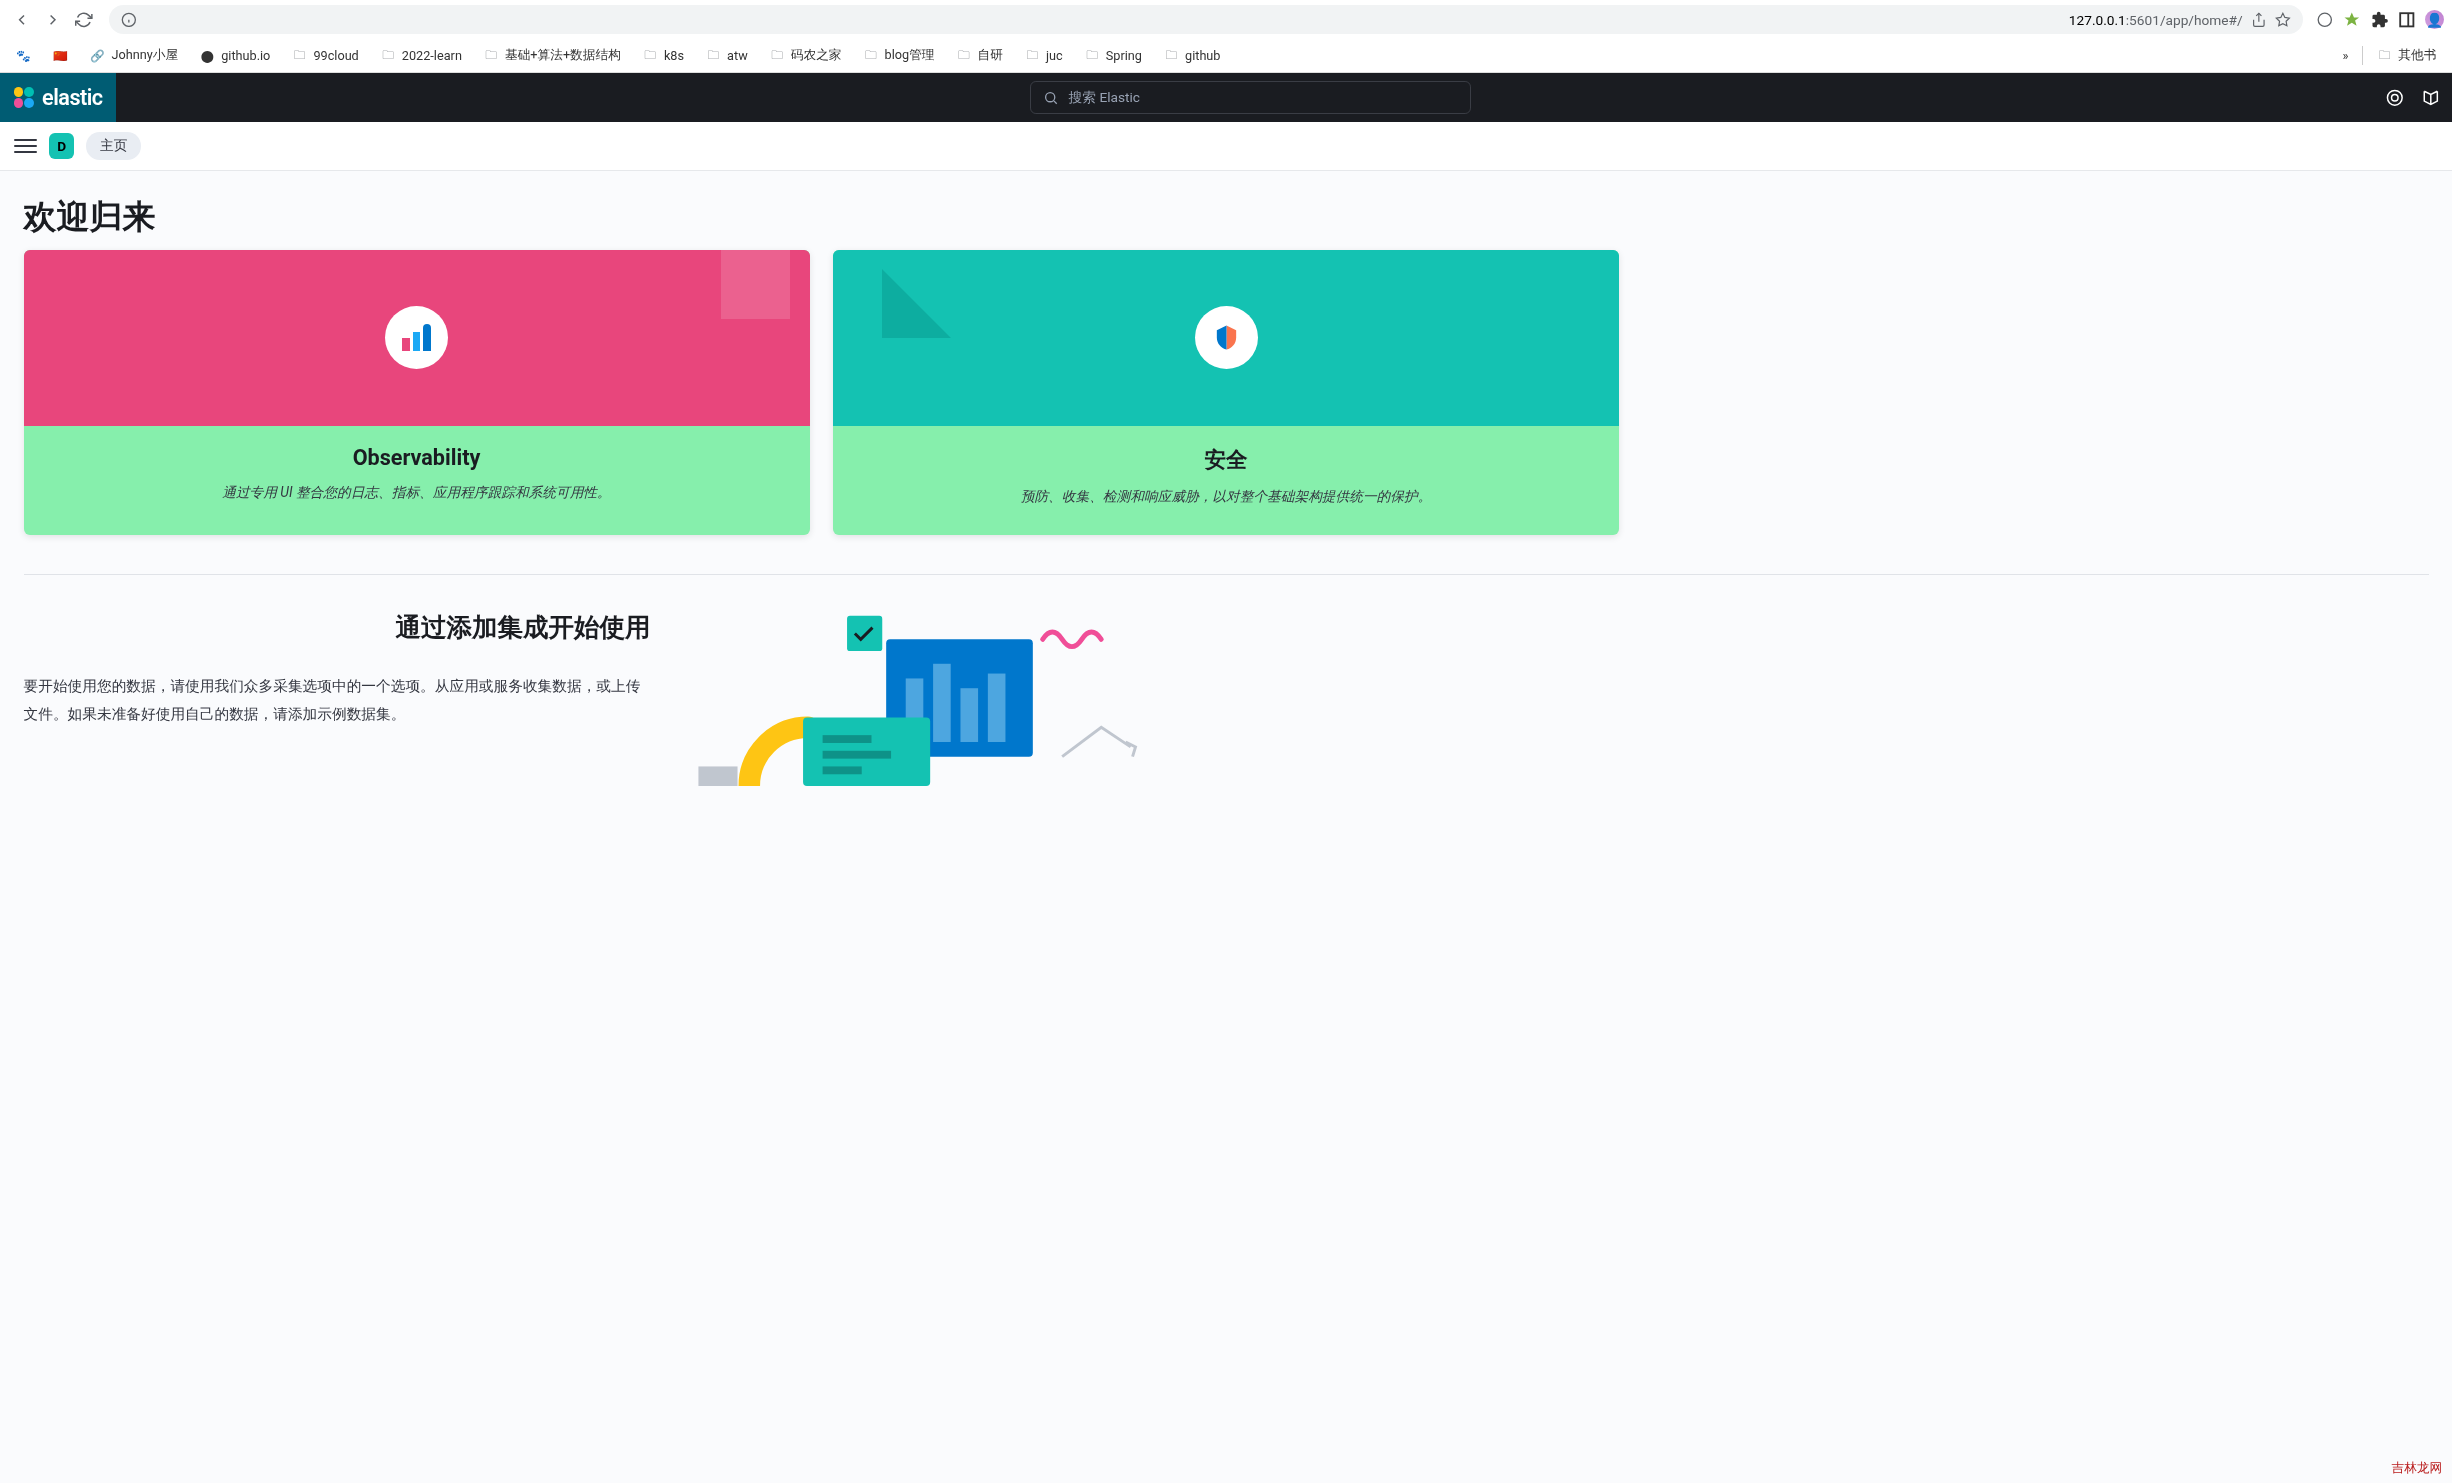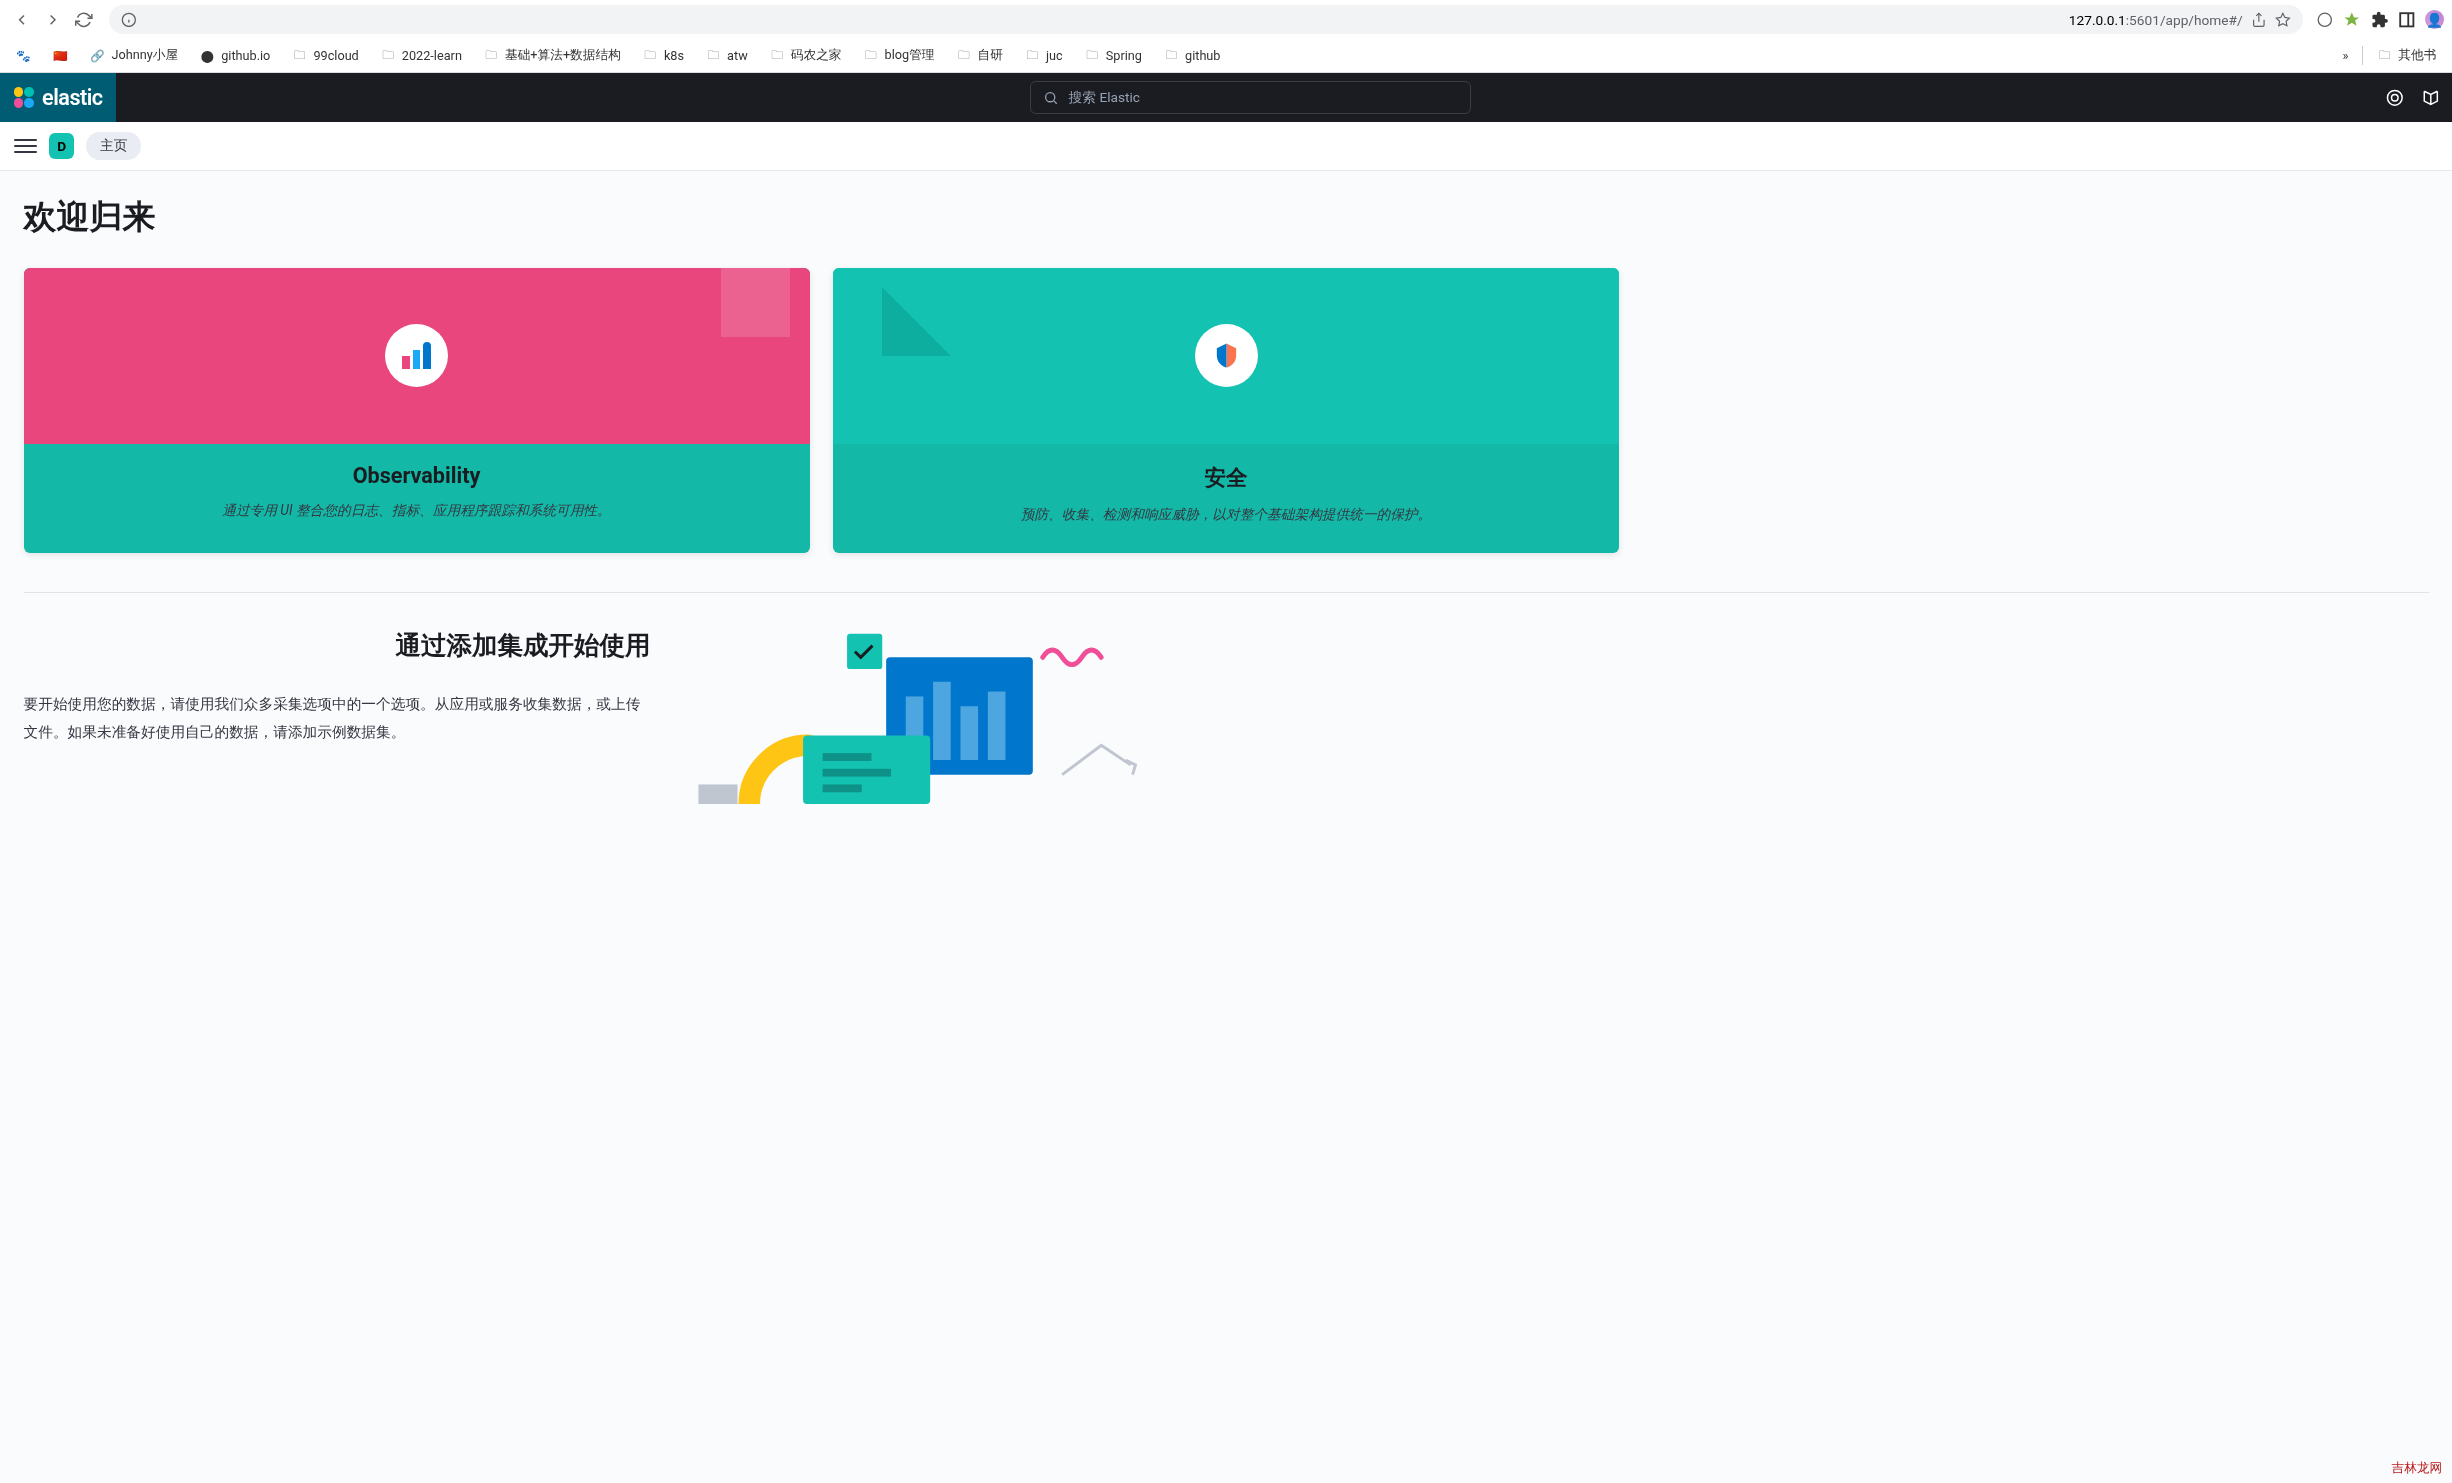--- a/index.html
+++ b/index.html
@@ -46,23 +46,23 @@
 
 
 .elastic-subheader { background: #fff; border-bottom: 1px solid #e6e8eb; height: 49px; display: flex; align-items: center; padding: 0 13.7px; gap: 11.8px; }
 .hamburger-btn { width: 23.5px; height: 23.5px; display: flex; flex-direction: column; justify-content: center; gap: 3.9px; cursor: pointer; }
 .hamburger-btn span { height: 2px; background: #343741; border-radius: 1px; }
 .space-badge { width: 25.5px; height: 25.5px; background: #14c2b2; border-radius: 5.9px; display: flex; align-items: center; justify-content: center; color: #000; font-weight: 700; font-size: 13.7px; }
 .breadcrumb-pill { background: #e9edf3; padding: 4.9px 13.7px; border-radius: 13.7px; font-size: 13.7px; color: #343741; }
 
 
 .content { background: #fafbfd; min-height: calc(100vh - 171px); padding: 23.5px; }
-.welcome-title { font-size: 33px; font-weight: 700; color: #1a1c21; margin-bottom: 28px; }
+.welcome-title { font-size: 33px; font-weight: 700; color: #1a1c21; margin-bottom: 10px; }
 .cards { display: grid; grid-template-columns: repeat(3, 1fr); gap: 23.5px; margin-bottom: 39px; }
-.card { background: #14b8a6; border-radius: 5.9px; box-shadow: 0 2px 7.8px rgba(0,0,0,0.1); overflow: hidden; cursor: pointer; }
+.card { background: #86efac; border-radius: 5.9px; box-shadow: 0 2px 7.8px rgba(0,0,0,0.1); overflow: hidden; cursor: pointer; }
 .card-header { height: 176px; position: relative; display: flex; align-items: center; justify-content: center; overflow: hidden; }
 .card-header-obs { background: #e8467c; }
 .card-header-sec { background: #14c2b2; }
 .card-header-ana { background: #0077cc; }
 .card-icon-circle { width: 63px; height: 63px; background: #fff; border-radius: 50%; display: flex; align-items: center; justify-content: center; z-index: 2; }
 .card-decor { position: absolute; width: 69px; height: 69px; opacity: 0.3; }
 .card-header-obs .card-decor { right: 19.6px; top: 0px; background: #fff; opacity: 0.15; }
 .card-header-sec .card-decor { left: 49px; top: 19.6px; background: #007e77; clip-path: polygon(0 0, 100% 100%, 0 100%); }
 .card-header-ana .card-decor { right: 29px; top: 9.8px; background: #fff; opacity: 0.12; border-radius: 50%; width: 98px; height: 98px; }
 .card-header-ana .card-decor2 { position: absolute; right: 9.8px; bottom: 9.8px; width: 59px; height: 59px; background: #fff; opacity: 0.12; }

